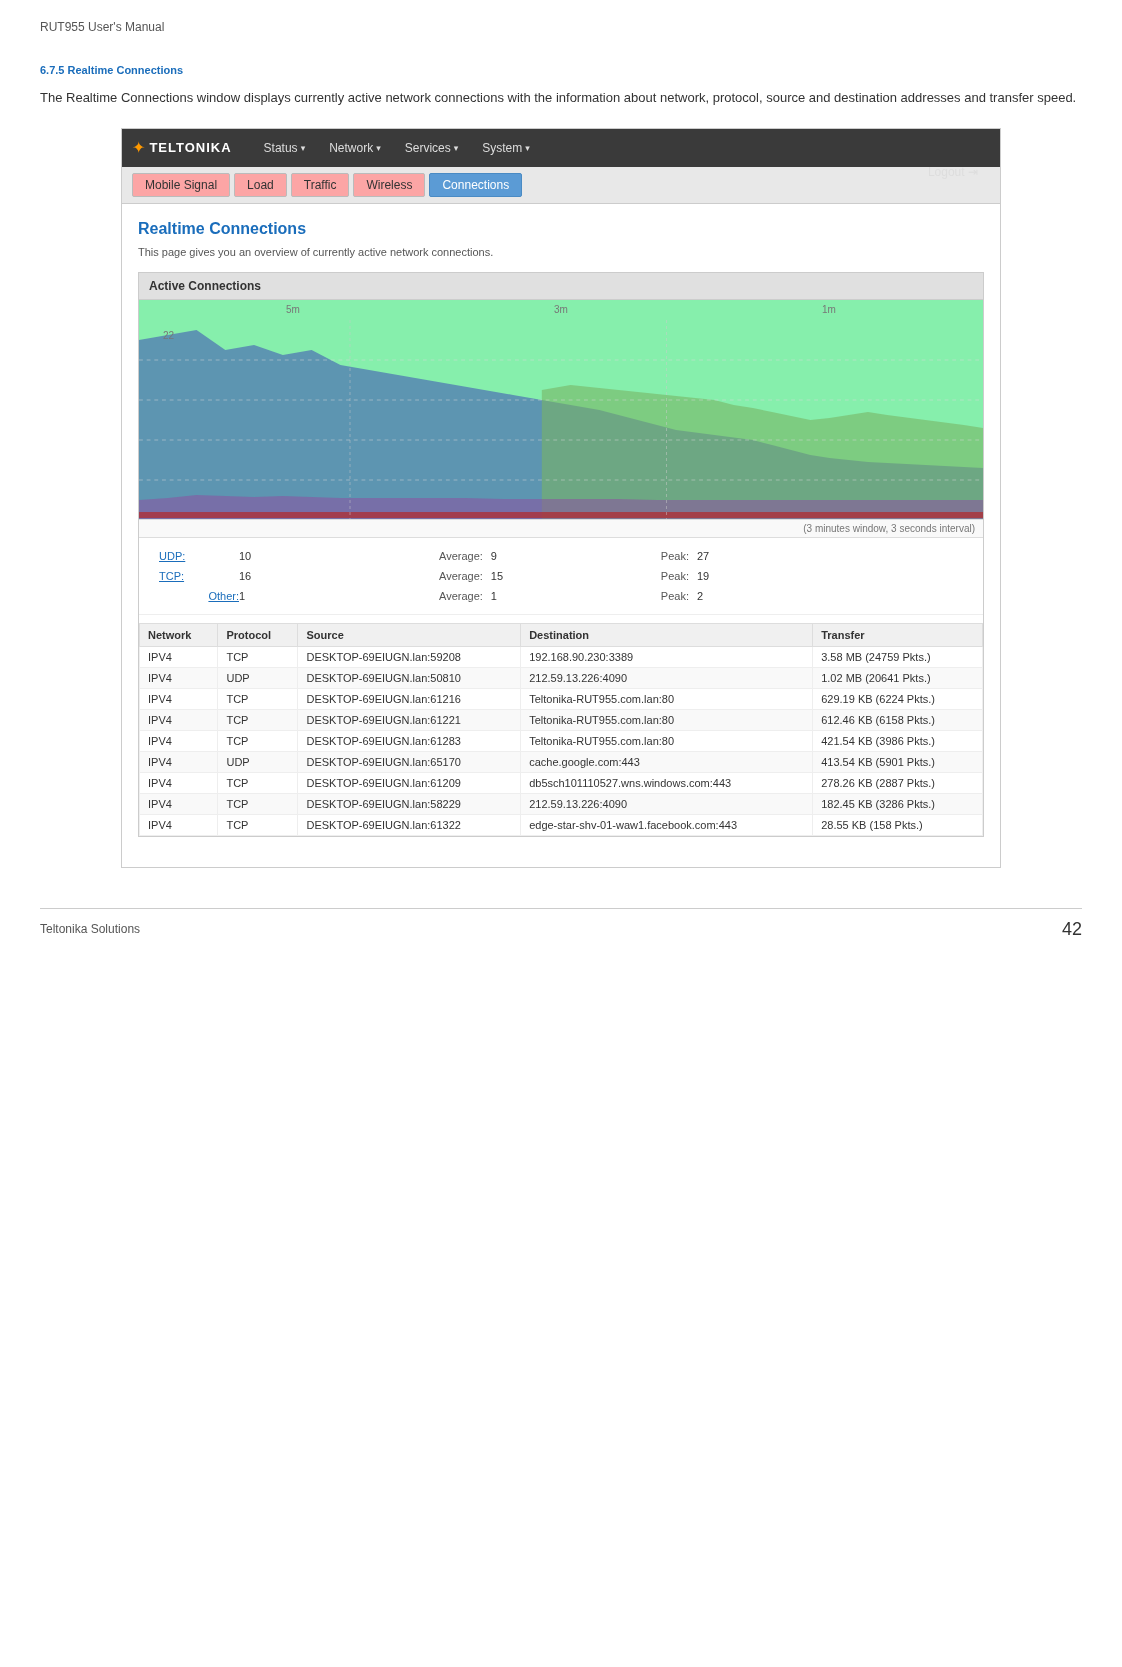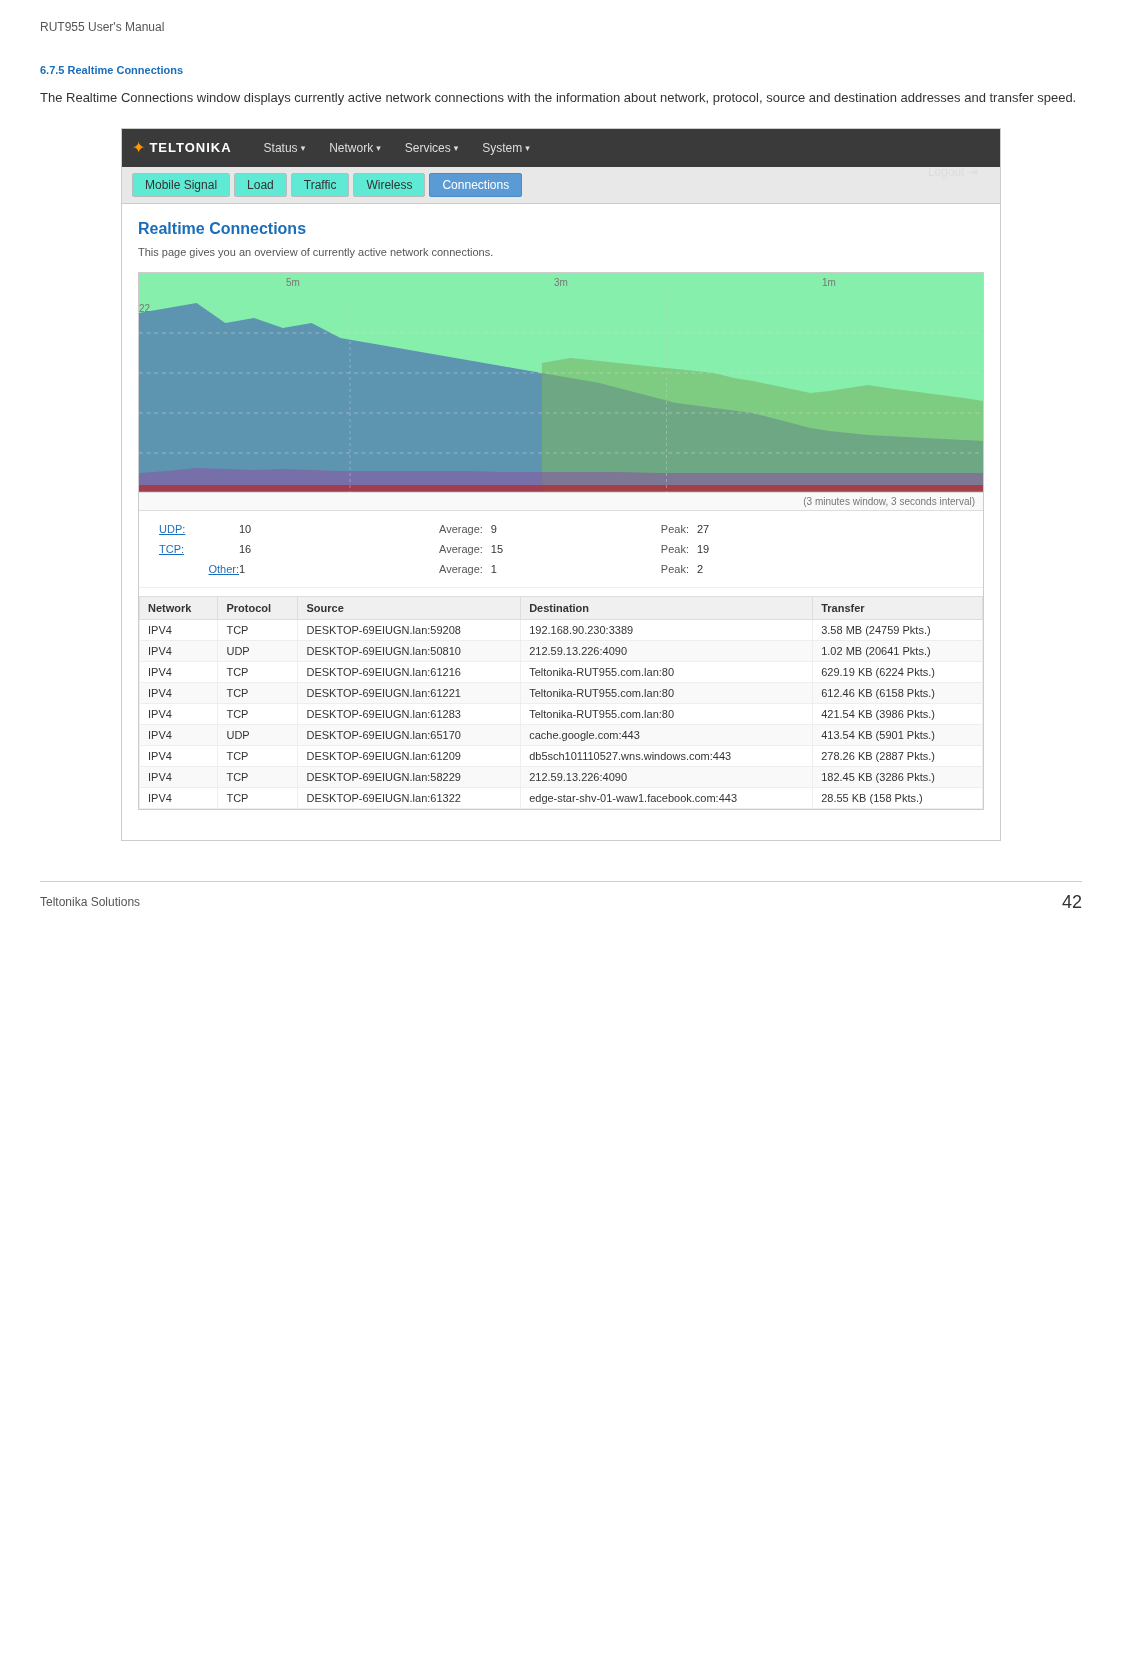--- a/index.html
+++ b/index.html
@@ -87,21 +87,21 @@
     
     .sub-nav {
       background: #e8e8e8;
       display: flex;
       align-items: center;
       padding: 6px 10px;
       gap: 4px;
       border-bottom: 1px solid #ccc;
     }
     .sub-nav-item {
-      background: #5eead4;
+      background: #fca5a5;
       border: 1px solid #bbb;
       padding: 4px 12px;
       font-size: 12px;
       cursor: pointer;
       border-radius: 2px;
       color: #333;
     }
     .sub-nav-item.active {
       background: #5b9bd5;
       color: #fff;
@@ -149,21 +149,21 @@
       left: 0;
       right: 0;
       display: flex;
       justify-content: space-around;
       padding: 0 20px;
       font-size: 10px;
       color: #777;
     }
     .chart-y-label {
       position: absolute;
-      left: 0;
+      left: 24px;
       top: 30px;
       font-size: 10px;
       color: #777;
     }
     .chart-footer {
       text-align: right;
       font-size: 10px;
       color: #777;
       padding: 3px 8px;
       background: #f9f9f9;
@@ -274,20 +274,21 @@
     <div class="sub-nav-item">Traffic</div>
     <div class="sub-nav-item">Wireless</div>
     <div class="sub-nav-item active">Connections</div>
   </div>
 
   <div class="content-area">
     <div class="content-title">Realtime Connections</div>
     <div class="content-desc">This page gives you an overview of currently active network connections.</div>
 
     <div class="active-conn-box">
+      <div class="active-conn-header">Active Connections</div>
 
       <div class="chart-area">
         <div class="chart-time-labels">
           <span>5m</span>
           <span>3m</span>
           <span>1m</span>
         </div>
         <div class="chart-y-label">22</div>
         <svg class="chart-svg" viewBox="0 0 880 220" preserveAspectRatio="none">
 

